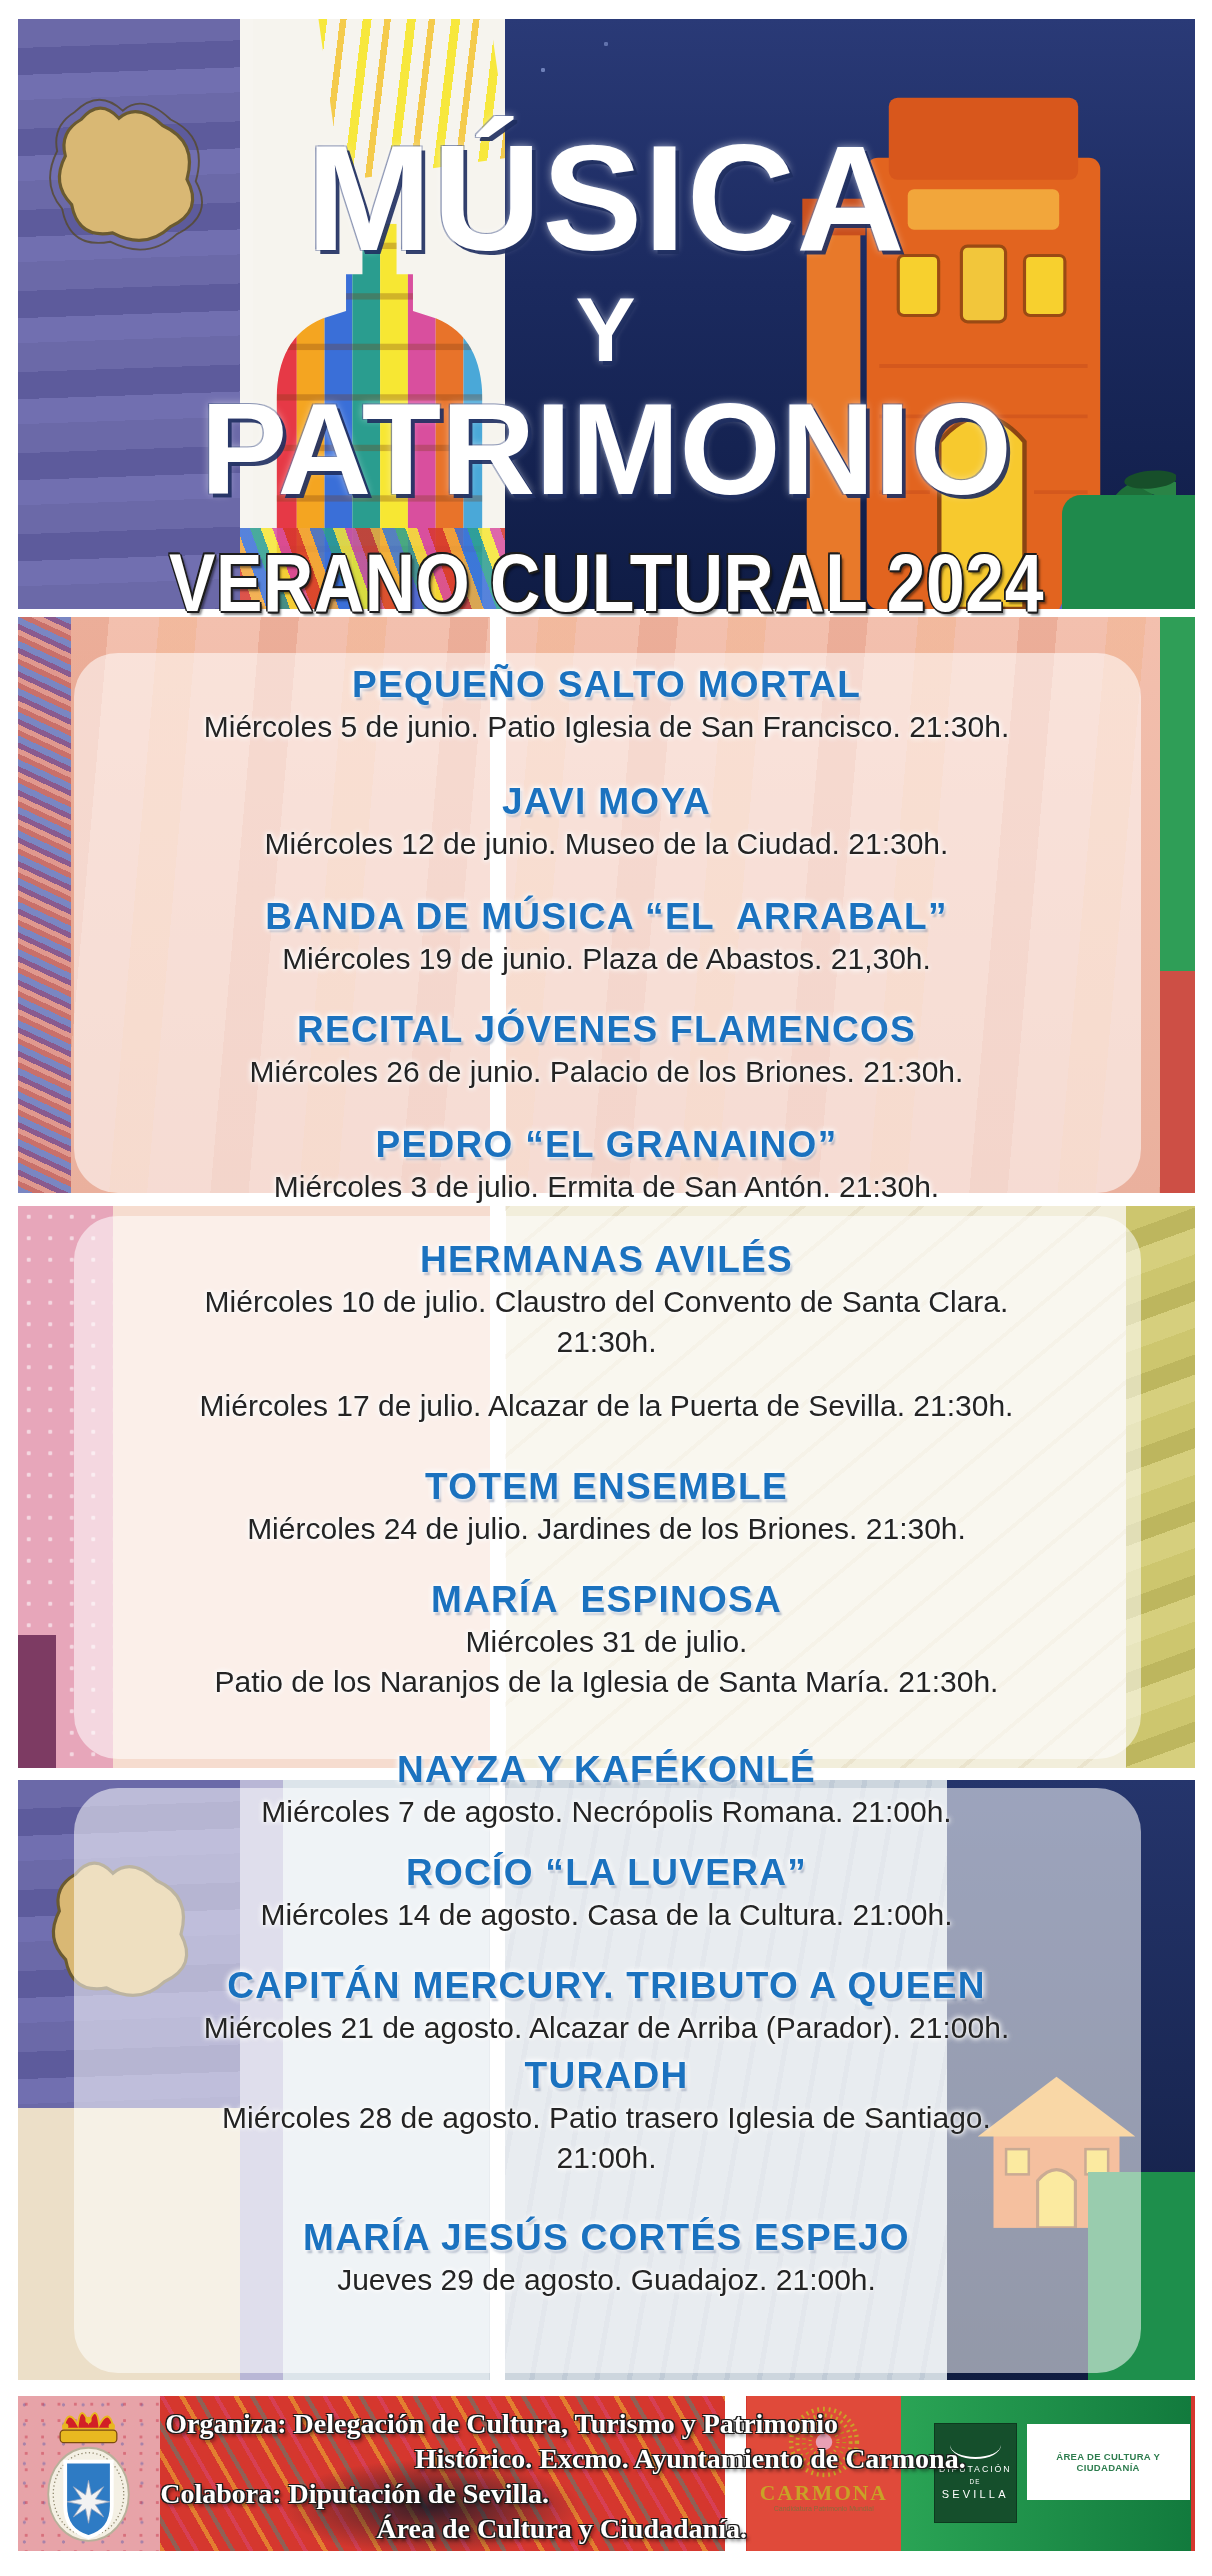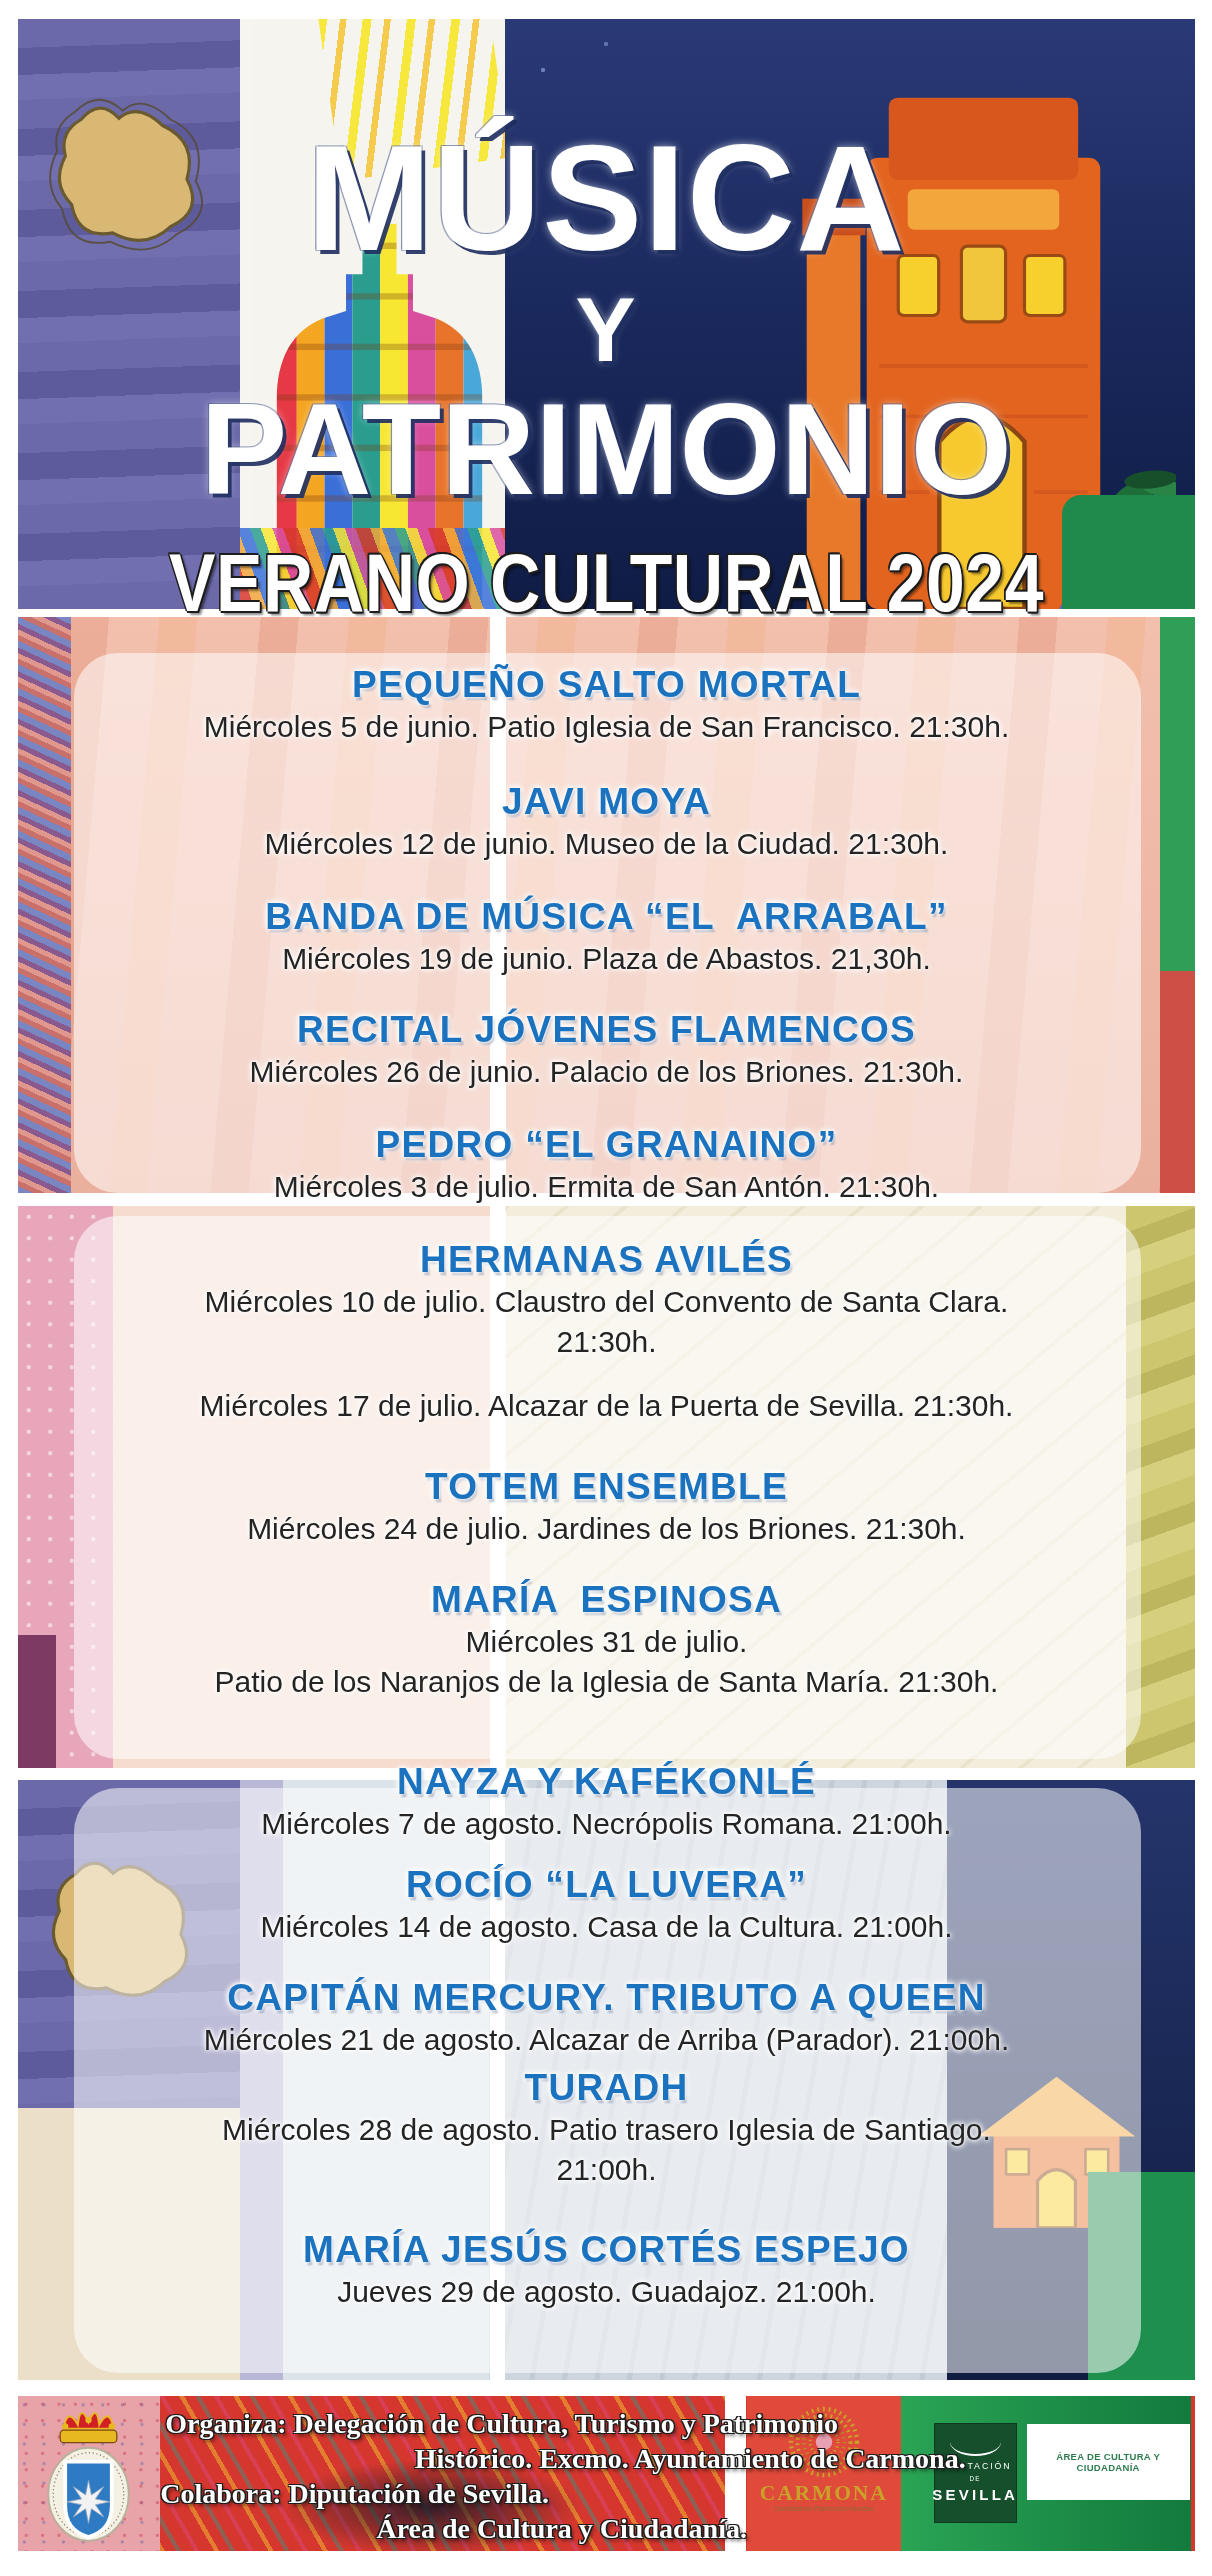--- a/index.html
+++ b/index.html
@@ -93,21 +93,21 @@
   .panel-c { top:7.6px; height:585px; }
 
   
   .events { position:absolute; left:76px; top:662px; width:1061px; z-index:5; }
   .event { margin-bottom:30px; }
   .event:nth-child(1){margin-bottom:32px}
   .event:nth-child(3){margin-bottom:28px}
   .event:nth-child(6){margin-bottom:24px}
   .event:nth-child(7){margin-bottom:38px}
   .event:nth-child(8){margin-bottom:28px}
-  .event:nth-child(9){margin-bottom:57px}
+  .event:nth-child(9){margin-bottom:45px}
   .event:nth-child(10){margin-bottom:18.3px}
   .event:nth-child(11){margin-bottom:28px}
   .event:nth-child(12){margin-bottom:5px}
   .event:nth-child(13){margin-bottom:37px}
   .event-title {
     font-size:37px; line-height:45px; font-weight:bold; color:#1b72bf; text-align:center;
     letter-spacing:1.3px; white-space:pre-wrap;
     text-shadow:0 0 7.6px #fff, 0 0 7.6px #fff, 0 0 3.8px #fff, 1.9px 2.5px 1.9px rgba(25,50,100,.4);
   }
   .event-detail {
@@ -139,21 +139,21 @@
   .credits .l2 { text-align:right; }
   .credits .l3 { text-align:left; padding-left:2.5px; }
   .credits .l4 { text-align:center; }
   .carmona-logo-svg { margin-top:7.6px; width:76px; height:76px; }
   .carmona-name { font-family:"Liberation Serif", serif; font-weight:bold; font-size:21.5px; letter-spacing:1.9px; color:#c9a227; line-height:23px; }
   .carmona-sub { font-size:7px; color:#8c6a3a; line-height:8.8px; }
   .dip-square { position:absolute; left:33px; top:26.5px; width:83px; height:100px; background:#154f2c; border:1.3px solid #0d3a1f;
     display:flex; flex-direction:column; align-items:center; justify-content:center; color:#fff; text-align:center; }
   .dip-l1 { font-size:8.8px; letter-spacing:1.9px; }
   .dip-l2 { font-size:6.3px; letter-spacing:1.3px; margin:3.8px 0; }
-  .dip-l3 { font-size:15px; letter-spacing:3.2px; font-weight:bold;text-align:center; }
+  .dip-l3 { font-size:11px; letter-spacing:3.2px; font-weight:normal;text-align:center; }
   .dip-arc { width:51px; height:14px; border-bottom:2.5px solid #ffffff; border-radius:0 0 50% 50%/0 0 100% 100%; margin-bottom:5px; }
   .area-box { position:absolute; left:126px; top:28px; width:163px; height:76px; background:#ffffff;
     display:flex; align-items:center; justify-content:center; text-align:center;
     font-size:9.5px; font-weight:bold; letter-spacing:0.3px; color:#2e7d4f; padding:0 6.3px; }
 </style>
 </head>
 <body>
 
 <div class="poster">
 

